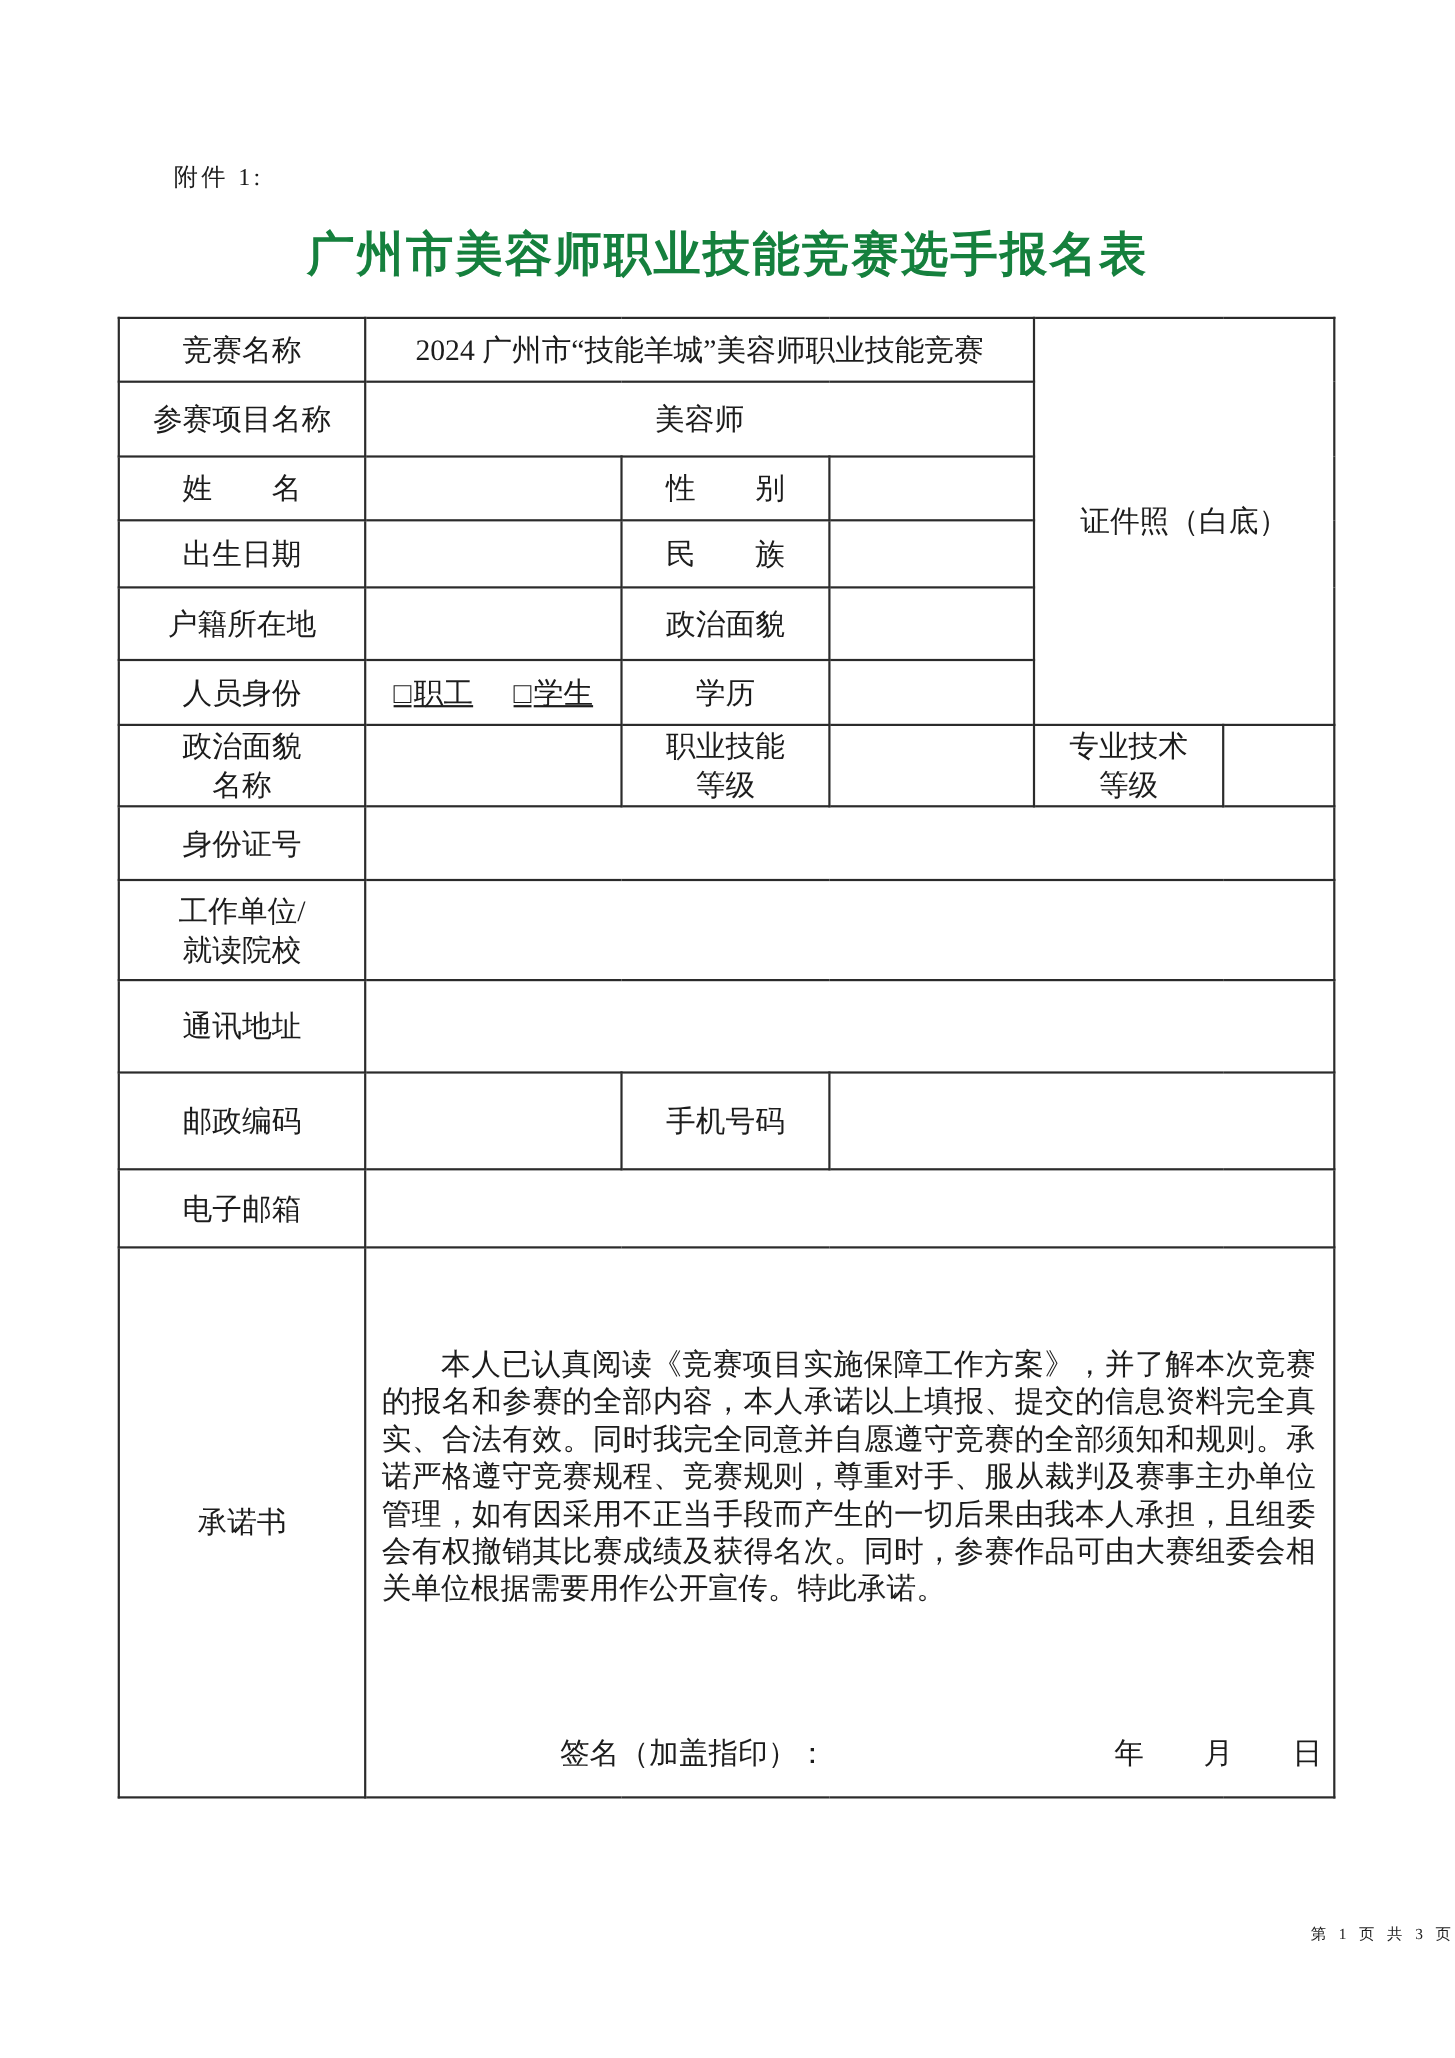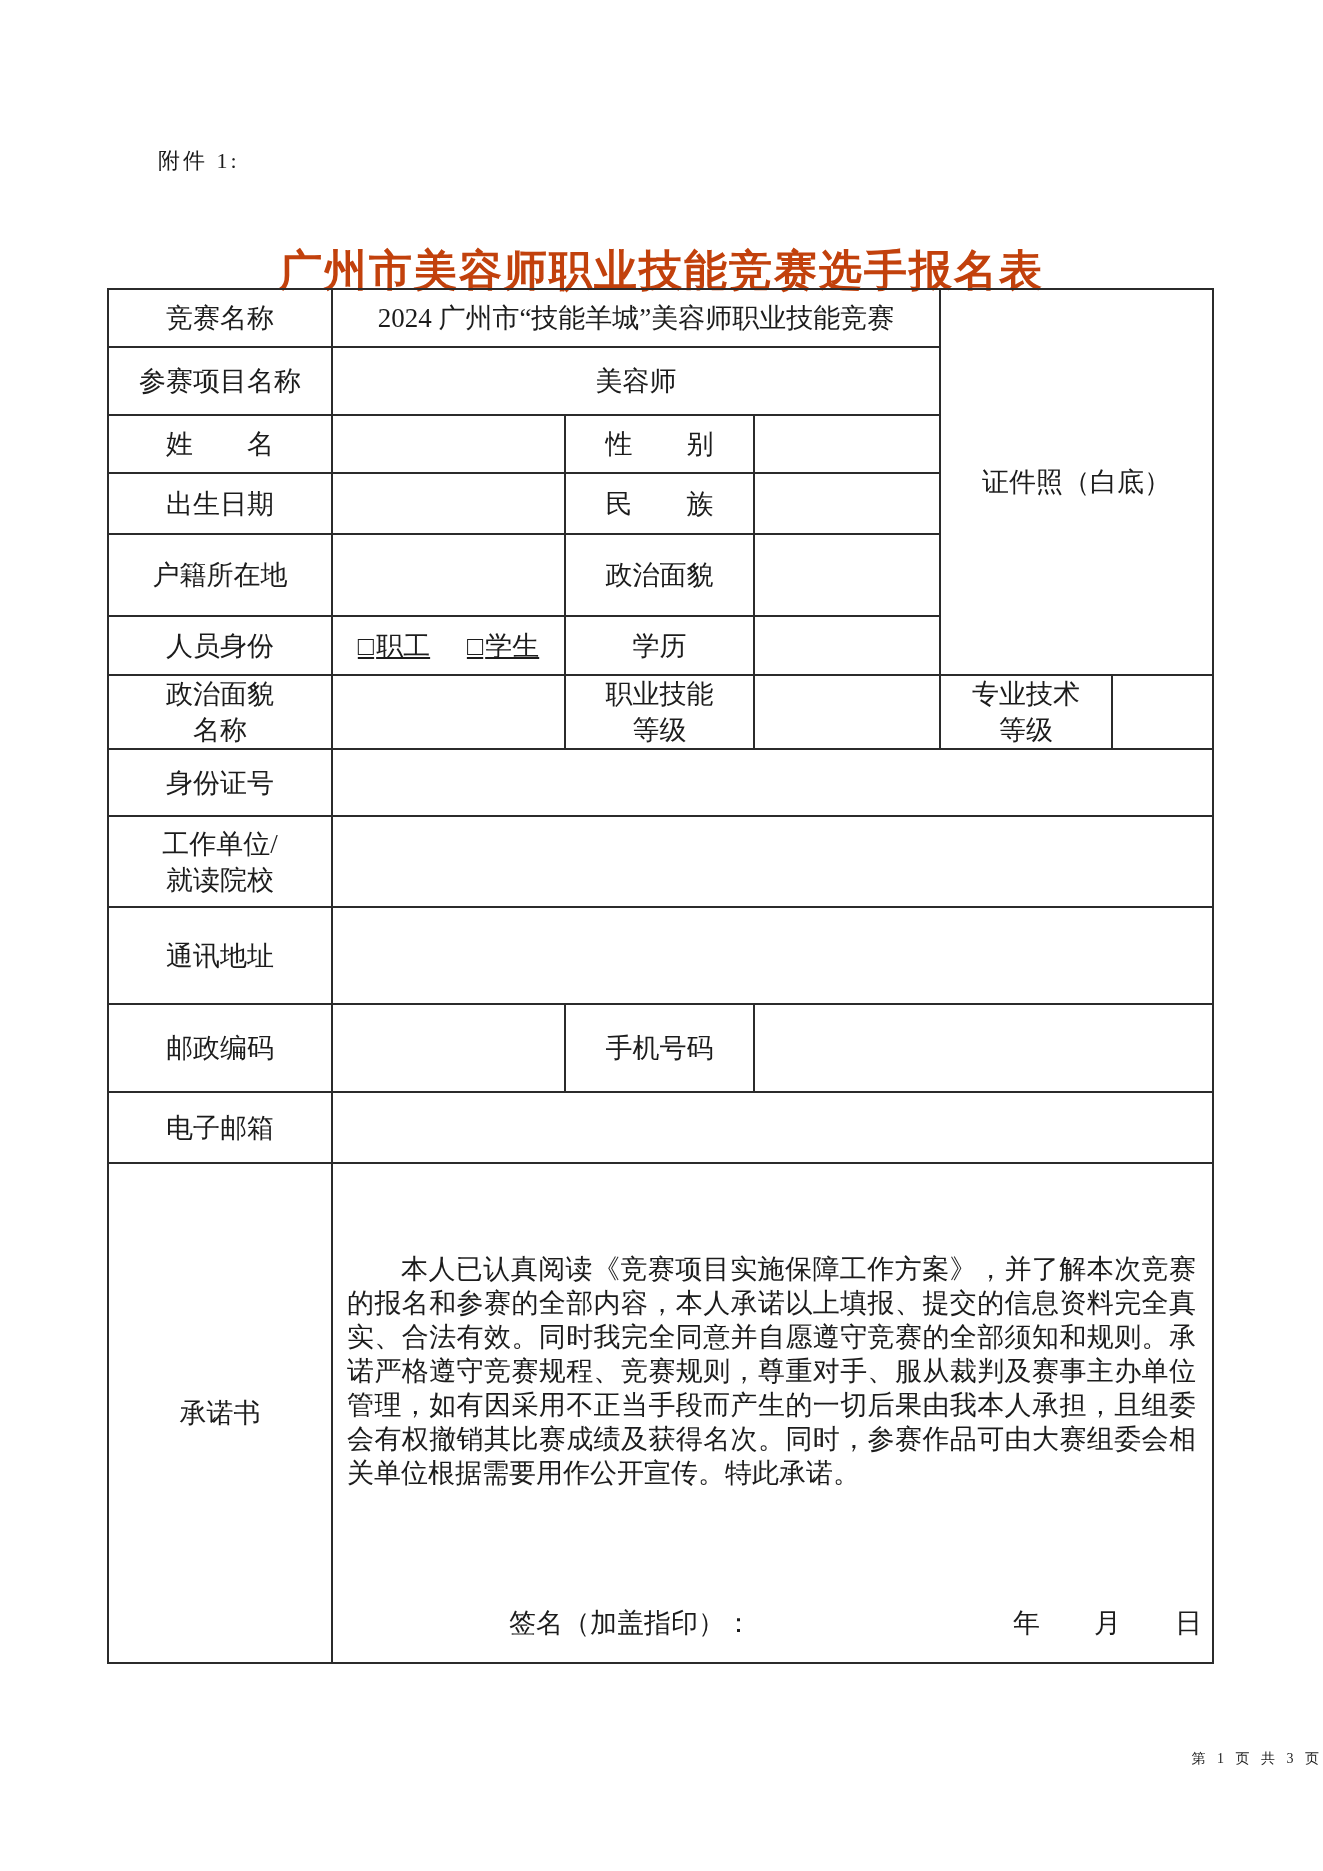--- a/index.html
+++ b/index.html
@@ -30,23 +30,22 @@
   .doc-title {
     position: absolute;
     left: 0;
     top: 202px;
     width: 100%;
     text-align: center;
     font-family: "Liberation Sans", "DejaVu Sans", sans-serif;
     font-weight: bold;
     font-size: 43px;
     letter-spacing: 2px;
-    color: #c2410c;
+    color: #15803d;
     white-space: nowrap;
-    margin-top: 40px;
   }
   .form-wrap {
     position: absolute;
     left: 107px;
     top: 288px;
   }
   table.reg {
     border-collapse: collapse;
     table-layout: fixed;
     width: 1105px;
@@ -59,26 +58,26 @@
     font-size: 27px;
     line-height: 36px;
     color: #1c1c1c;
     overflow: hidden;
   }
   .ml { white-space: pre-line; }
   tr.r1  { height: 58px; }
   tr.r2  { height: 68px; }
   tr.r3  { height: 58px; }
   tr.r4  { height: 61px; }
-  tr.r5  { height: 82px; }
+  tr.r5  { height: 66px; }
   tr.r6  { height: 59px; }
   tr.r7  { height: 70px; }
   tr.r8  { height: 67px; }
   tr.r9  { height: 91px; }
-  tr.r10 { height: 97px; }
+  tr.r10 { height: 84px; }
   tr.r11 { height: 88px; padding-left: 33px; }
   tr.r12 { height: 71px; }
   tr.r13 { height: 500px; }
   .opt { white-space: nowrap; text-decoration: underline; }
   .opt + .opt { margin-left: 30px; }
   .box-glyph { margin-right: 2px; }
   td.pledge-cell {
     vertical-align: top;
     text-align: left;
   }

